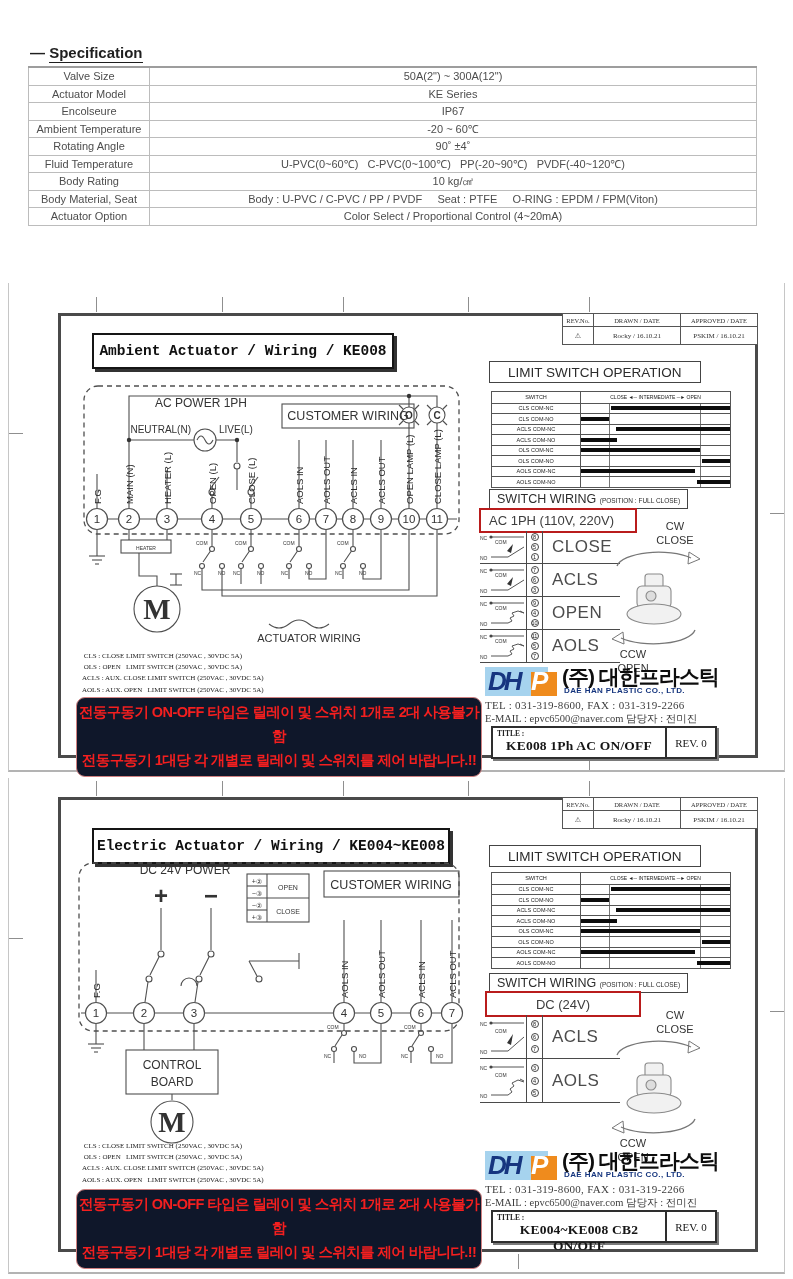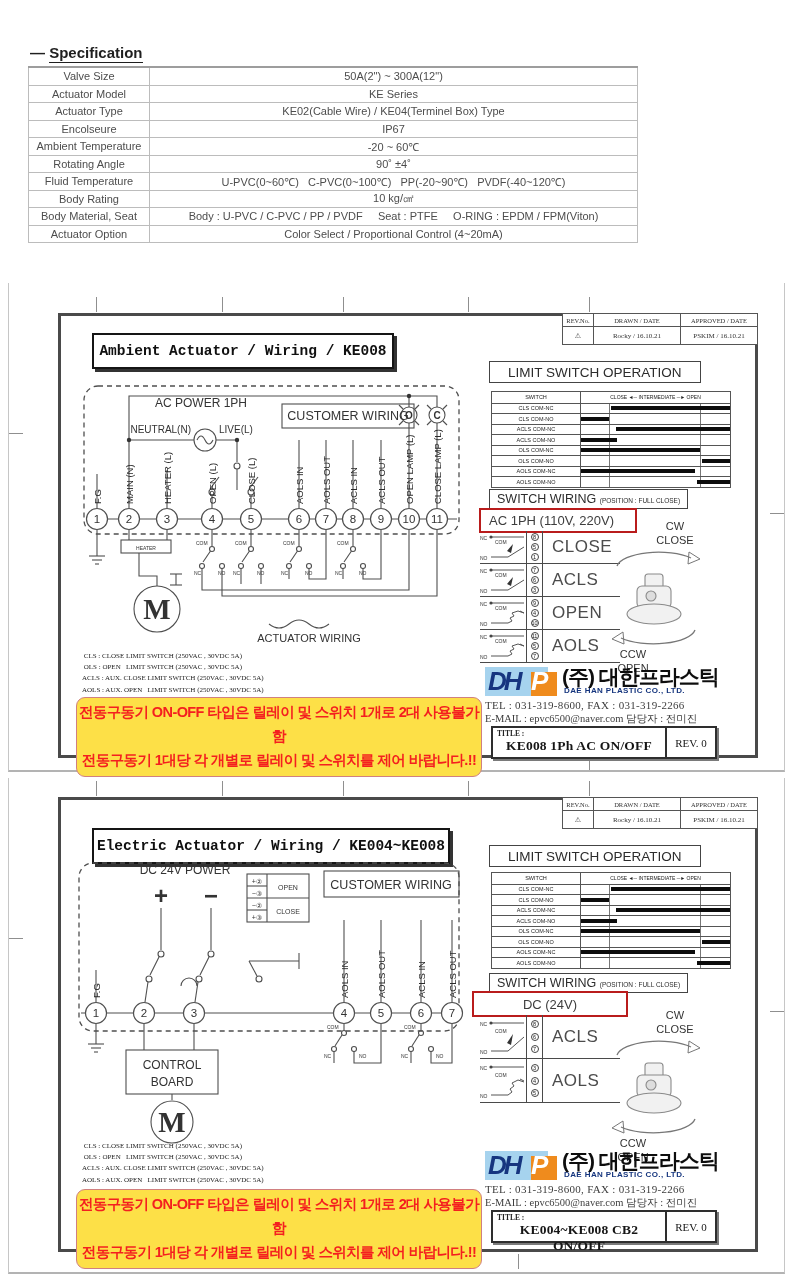--- a/index.html
+++ b/index.html
@@ -1,21 +1,21 @@
 <!DOCTYPE html>
 <html><head>
 <meta charset="utf-8">
 <style>
   html,body{margin:0;padding:0}
   body{position:relative;width:793px;height:1279px;background:#fff;font-family:"Liberation Sans",sans-serif;overflow:hidden}
   .abs{position:absolute}
   
   .spec-h{position:absolute;left:30px;top:44px;font-size:15px;font-weight:bold;color:#1f1f1f;letter-spacing:0}
   .spec-h .udl{border-bottom:1.5px solid #1f1f1f;padding-bottom:1px}
-  .spec{position:absolute;left:28px;top:66px;width:610px;border-collapse:collapse;border-top:2px solid #9d9d9d}
+  .spec{position:absolute;left:28px;top:66px;width:729px;border-collapse:collapse;border-top:2px solid #9d9d9d}
   .spec td{border:1px solid #bcbcbc;height:16.5px;font-size:11px;color:#4d4d4d;text-align:center;padding:0 4px;white-space:pre-wrap}
   .spec td.lbl{width:112px}
   
   .scan{position:absolute;left:8px;width:775px;background:#fff;border-left:1px solid #c6c6c6;border-right:1px solid #c6c6c6;border-bottom:2px solid #b3b3b3}
   #scan1{top:283px;height:487px}
   #scan2{top:778px;height:494px}
   .frame{position:absolute;left:49px;width:694px;border:3px solid #4a4a4a;background:#fff}
   #f1{top:30px;height:439px}
   #f2{top:19px;height:449px}
   .tick{position:absolute;background:#8f8f8f}
@@ -48,21 +48,21 @@
   .lshead .lschart{display:flex;align-items:center;justify-content:center;font-size:5px;overflow:hidden;white-space:nowrap}
   
   .groups{position:absolute;left:419px;top:215px;width:140px}
   .sgroup{display:flex;align-items:center;height:32px;border-bottom:1.2px solid #4a4a4a}
   .gtall .sgroup{height:43px}
   .strip{flex:none;width:15px;align-self:stretch;border-left:1.3px solid #4a4a4a;border-right:1.3px solid #4a4a4a;display:flex;flex-direction:column;justify-content:space-evenly;align-items:center}
   .sc{width:8px;height:8px;border:1px solid #444;border-radius:50%;font-size:5.5px;line-height:7px;text-align:center;color:#222;box-sizing:border-box;background:#fff}
   .glabel{flex:1;padding-left:9px;font-size:17px;color:#4c4c4c;letter-spacing:0.5px}
   
   .notes{position:absolute;left:21px;font-family:"Liberation Serif",serif;font-size:7px;color:#1c1c1c;line-height:1.6;white-space:pre}
-  .warnbox{position:absolute;left:15px;width:404px;border:1.3px solid #d08080;border-radius:9px;text-align:center;font-weight:bold;font-size:14.5px;color:#f41f1f;line-height:1.65;padding:3px 0;letter-spacing:-0.6px;background:#fde047}
+  .warnbox{position:absolute;left:15px;width:404px;border:1.3px solid #d08080;border-radius:9px;text-align:center;font-weight:bold;font-size:14.5px;color:#f41f1f;line-height:1.65;padding:3px 0;letter-spacing:-0.6px;background:#0f172a}
   
   .dhp{position:absolute;left:424px;top:350px;width:282px;height:95px}
   .logo{position:absolute;top:0;left:0;width:74px;height:31px}
   .sq1{position:absolute;left:0;top:1px;width:63px;height:29px;background:#a6d3ee}
   .sq2{position:absolute;left:46px;top:6px;width:26px;height:24px;background:#ef8b1d}
   .lg1{position:absolute;left:3px;top:0;font-style:italic;font-weight:900;font-size:26px;color:#16357f;letter-spacing:-3px;font-family:"Liberation Sans",sans-serif}
   .lg2{position:absolute;left:46px;top:0;font-style:italic;font-weight:900;font-size:26px;color:#fff;font-family:"Liberation Sans",sans-serif}
   .ckr{position:absolute;left:77px;top:-3px;font-weight:bold;font-size:21px;color:#0d0d0d;letter-spacing:-1px;white-space:nowrap}
   .cen{position:absolute;left:79px;top:20px;font-size:8px;font-weight:bold;color:#15357e;letter-spacing:0.4px;white-space:nowrap}
   .tel{position:absolute;left:0;top:33px;font-family:"Liberation Serif",serif;font-size:11px;color:#3d3d3d;letter-spacing:0.3px;white-space:nowrap}
@@ -87,24 +87,20 @@
 <div class="spec-h"><span>—</span> <span class="udl">Specification</span></div>
 <table class="spec">
   <tbody>
     <tr>
         <td class="lbl">Valve Size</td>
         <td>50A(2") ~ 300A(12")</td>
       </tr>
     <tr>
         <td class="lbl">Actuator Model</td>
         <td>KE Series</td>
-      </tr>
-    <tr>
-        <td class="lbl">Actuator Type</td>
-        <td>KE02(Cable Wire) / KE04(Terminel Box) Type</td>
       </tr>
     <tr>
         <td class="lbl">Encolseure</td>
         <td>IP67</td>
       </tr>
     <tr>
         <td class="lbl">Ambient Temperature</td>
         <td>-20 ~ 60℃</td>
       </tr>
     <tr>
@@ -603,21 +599,21 @@
           <div class="lsname">AOLS COM-NO</div>
           <div class="lschart">
             <i class="gl1"></i>
             <i class="gl2"></i>
             <b class="lsbar" style="left: 78%; width: 22%;"></b>
           </div>
         </div>
     </div>
 
     <div class="swh"><span>SWITCH WIRING</span>&nbsp;<span class="sub">(POSITION : FULL CLOSE)</span></div>
-    <div class="volt" style="left:411px;top:191px;width:152px;height:22px;justify-content:center">DC (24V)</div>
+    <div class="volt" style="left:424px;top:191px;width:152px;height:22px;justify-content:center">DC (24V)</div>
 
     <div class="groups gtall">
       <div class="sgroup">
         <svg width="46" height="42" viewBox="0 0 46 42">
             <g stroke="#555" stroke-width="1" fill="none">
               <line x1="11" y1="7" x2="44" y2="7"></line>
               <line x1="11" y1="35" x2="28" y2="35"></line>
               <line x1="28" y1="35" x2="44" y2="21"></line>
             </g>
             <circle cx="11" cy="7" r="1.6" fill="#444"></circle>

